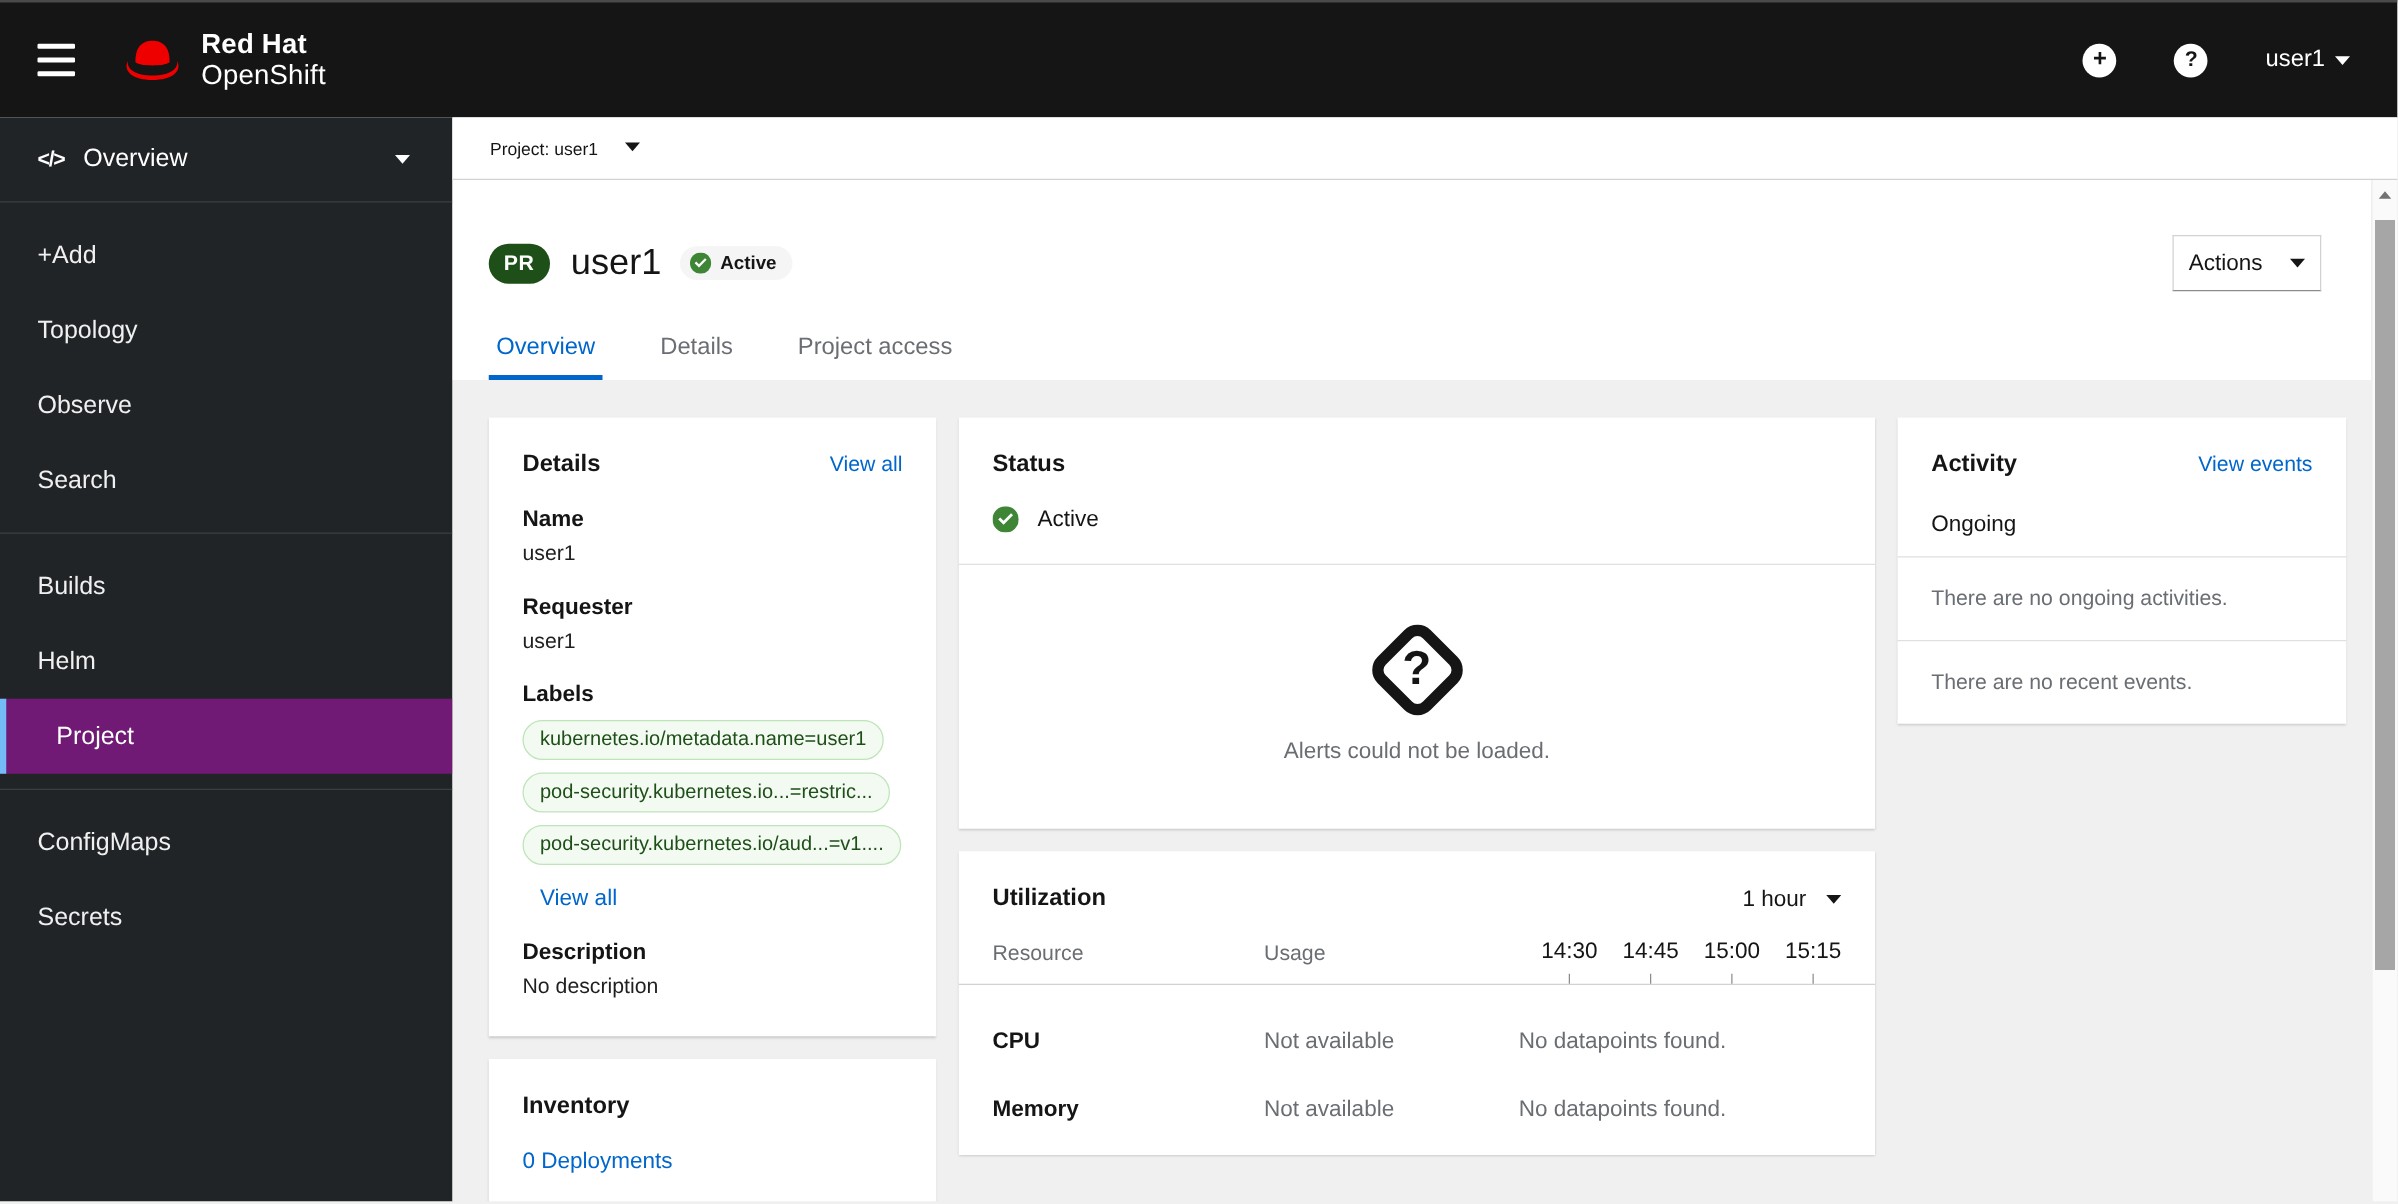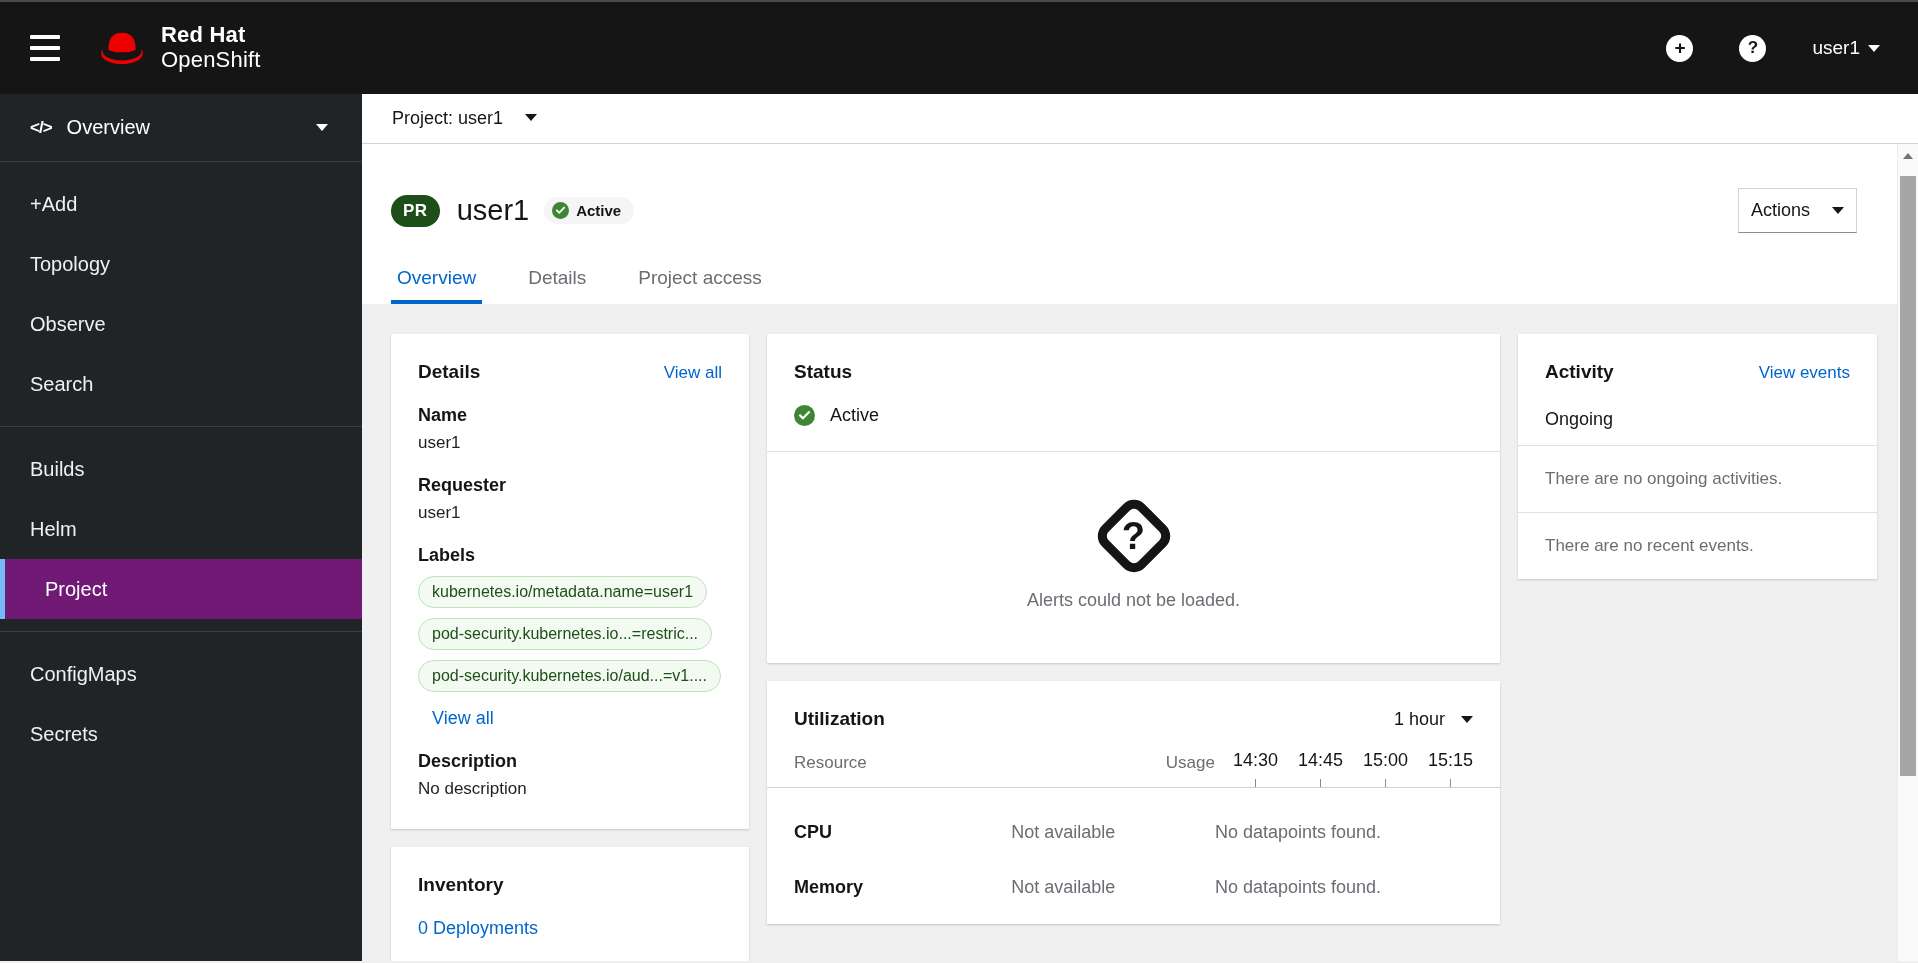--- a/index.html
+++ b/index.html
@@ -31,21 +31,21 @@
   .code-glyph { font-weight:700; font-size:17px; letter-spacing:-1px; }
   .persp-caret { margin-left:auto; }
   .nav-group { padding:12px 0; border-bottom:1px solid #3c3f42; }
   .nav-group:last-child { border-bottom:none; }
   .nav-item { height:60px; display:flex; align-items:center; padding-left:30px;
               font-size:20px; color:#f0f0f0; cursor:pointer; }
   .nav-item.active { background:#701a75; border-left:5px solid #73bcf7; padding-left:40px; color:#fff; }
 
   .main { flex:1; display:flex; flex-direction:column; background:#f0f0f0; position:relative; min-width:0; }
   .project-bar { height:50px; background:#fff; border-bottom:1px solid #d2d2d2;
-                 display:flex; align-items:center; gap:22px; padding:0 30px; font-size:18px; }
+                 display:flex; align-items:center; gap:22px; padding:0 30px; font-size:14px; }
   .project-bar .caret { margin-top:4px; }
 
   .scroll-area { flex:1; overflow:hidden; padding-right:21px; position:relative; }
 
   
   .page-header { background:#fff; padding:44px 40px 0 29px; }
   .header-row { display:flex; align-items:center; }
   .pr-badge { background:#1e4f18; color:#fff; border-radius:17px; padding:6px 12px;
               font-weight:700; font-size:17px; letter-spacing:.5px; }
   .page-title { font-size:29px; font-weight:500; margin:0 15px 0 17px; }
@@ -86,21 +86,21 @@
              transform:rotate(45deg); margin:14px auto 24px; display:flex; align-items:center; justify-content:center; }
   .diamond span { transform:rotate(-45deg); font-size:38px; font-weight:800; }
   .alerts-msg { font-size:18px; }
 
   
   .util-head { display:flex; justify-content:space-between; align-items:center; padding:27px 27px 6px; }
   .duration { display:flex; align-items:center; gap:16px; font-size:18px; cursor:pointer; }
   .util-grid { display:grid; grid-template-columns:32% 30% 38%; align-items:end; }
   .util-header { padding:14px 27px 0; border-bottom:1px solid #d2d2d2; }
   .util-header .hdr { font-size:17px; color:#6a6e73; padding-bottom:14px; }
-  .hdr-usage { text-align:right; }
+  .hdr-usage { text-align:left; }
   .time-axis { display:flex; justify-content:space-between; padding-left:18px; }
   .time { font-size:18px; text-align:center; position:relative; padding-bottom:16px; }
   .time::after { content:''; position:absolute; bottom:0; left:50%; width:1px; height:8px; background:#8a8d90; }
   .util-row { padding:34px 27px 0; font-size:18px; }
   .util-row .res { font-weight:700; }
   .util-row.last { padding-bottom:26px; }
 
   
   .activity-sub { padding:26px 27px 15px; font-size:18px; }
   .activity-empty { padding:23px 27px; font-size:17px; }

